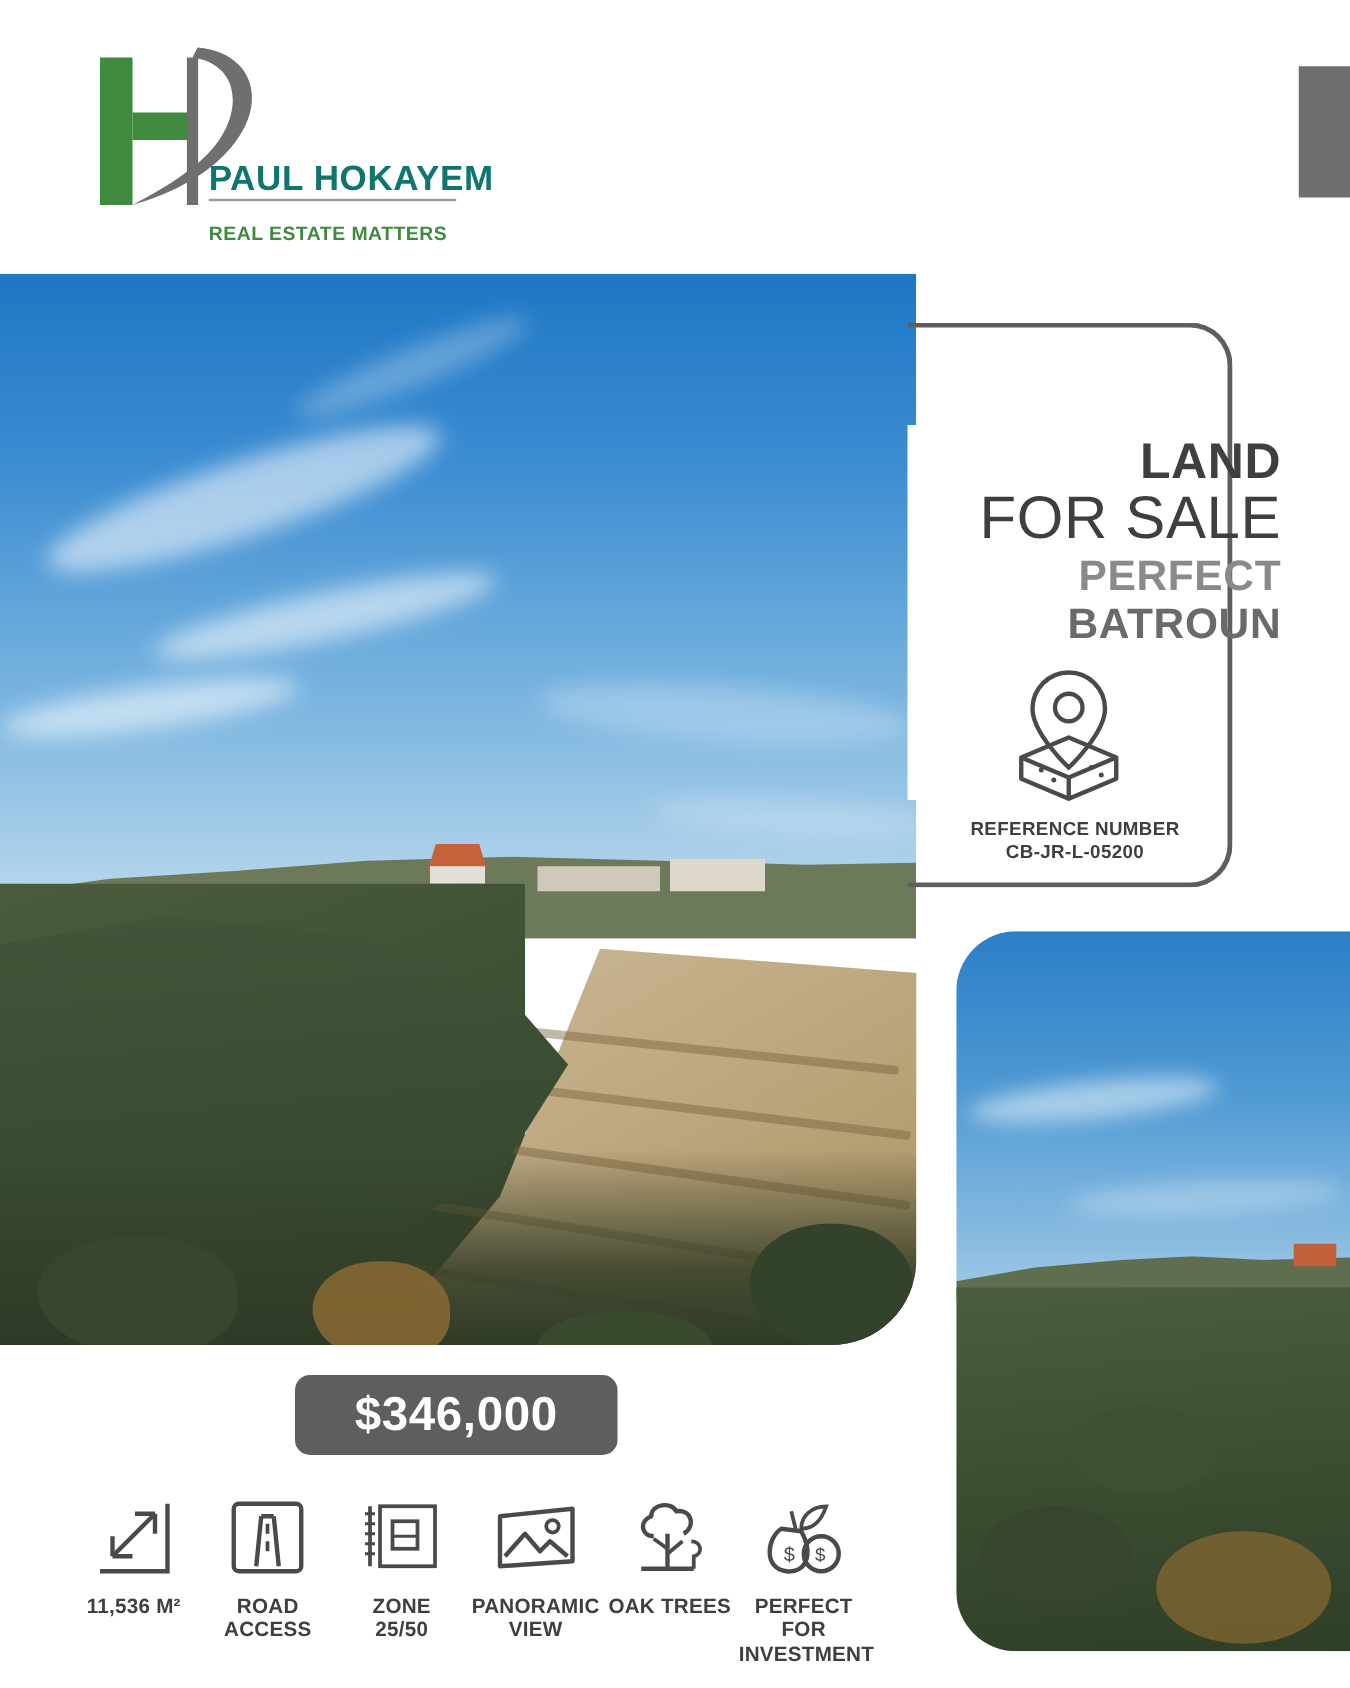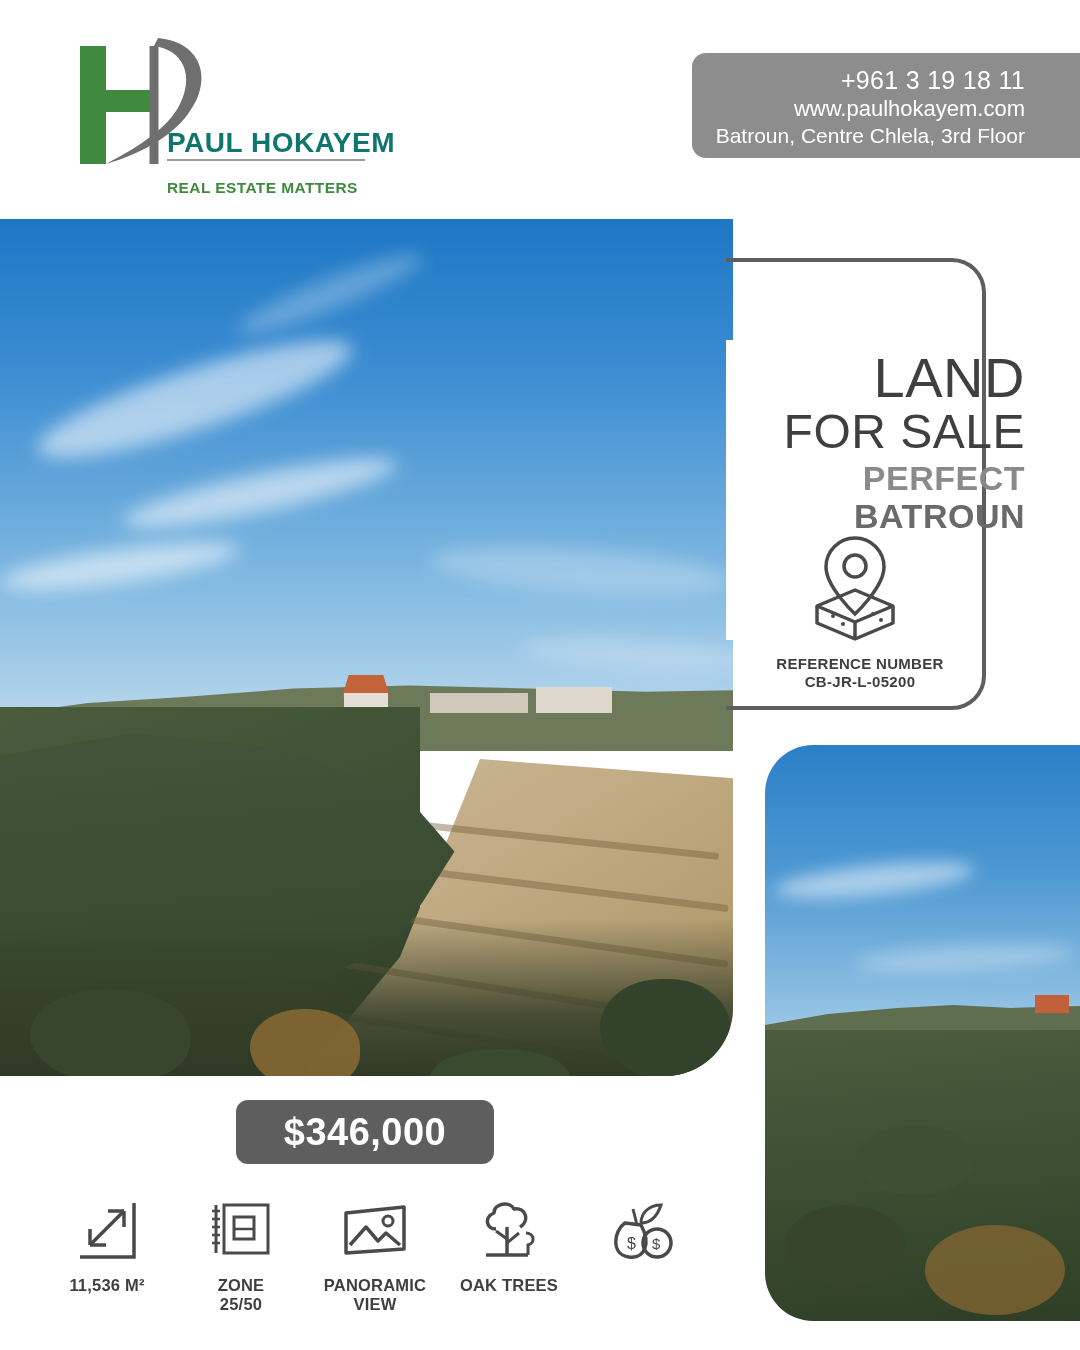--- a/index.html
+++ b/index.html
@@ -183,22 +183,22 @@
     background: #ffffff;
   }
   .title-block {
     position: absolute;
     right: 55px;
     top: 348px;
     width: 420px;
     text-align: right;
   }
   .t-land {
-    font-size: 56px;
-    font-weight: normal;
+    font-size: 40px;
+    font-weight: bold;
     color: #3f3f3f;
     line-height: 1.06;
     letter-spacing: 0.5px;
   }
   .t-forsale {
     font-size: 48px;
     font-weight: normal;
     color: #3f3f3f;
     line-height: 1.06;
     letter-spacing: 0.5px;
@@ -333,25 +333,20 @@
       </svg>
     </div>
     <div class="logo-text">
       <div class="logo-name">PAUL HOKAYEM</div>
       <div class="logo-underline"></div>
       <div class="logo-sub">REAL ESTATE MATTERS</div>
     </div>
   </div>
 
   <div class="contact-tail"></div>
-  <div class="contact-box">
-    <div class="line1">+961 3 19 18 11</div>
-    <div class="line2">www.paulhokayem.com</div>
-    <div class="line3">Batroun, Centre Chlela, 3rd Floor</div>
-  </div>
 </div>
 
 <div class="main-photo">
   <div class="sky"></div>
   <div class="cloud c1"></div>
   <div class="cloud c2"></div>
   <div class="cloud c3"></div>
   <div class="cloud c4"></div>
   <div class="cloud c5"></div>
   <div class="cloud c6"></div>
@@ -425,20 +420,32 @@
       <svg width="62" height="62" viewBox="0 0 62 62">
         <path d="M58,4 L58,58 L4,58" fill="none" stroke="#4a4a4a" stroke-width="3.5"></path>
         <path d="M48,12 L14,46" fill="none" stroke="#4a4a4a" stroke-width="3.5"></path>
         <path d="M48,12 L48,28 M48,12 L32,12" fill="none" stroke="#4a4a4a" stroke-width="3.5"></path>
         <path d="M14,46 L14,30 M14,46 L30,46" fill="none" stroke="#4a4a4a" stroke-width="3.5"></path>
       </svg>
     </div>
     <div class="flabel" style="white-space:pre-line">11,536 M²</div>
   </div>
 
+  <div class="feature">
+    <div class="ficon">
+      <svg width="62" height="62" viewBox="0 0 62 62">
+        <rect x="4" y="4" width="54" height="54" rx="4" fill="none" stroke="#4a4a4a" stroke-width="3.5"></rect>
+        <path d="M22,54 L26,14 M40,54 L36,14" fill="none" stroke="#4a4a4a" stroke-width="3.5"></path>
+        <path d="M31,20 L31,28 M31,34 L31,42" fill="none" stroke="#4a4a4a" stroke-width="3"></path>
+        <path d="M26,14 L36,14" fill="none" stroke="#4a4a4a" stroke-width="3.5"></path>
+      </svg>
+    </div>
+    <div class="flabel" style="white-space:pre-line">ROAD
+ACCESS</div>
+  </div>
 
   <div class="feature">
     <div class="ficon">
       <svg width="62" height="62" viewBox="0 0 62 62">
         <rect x="14" y="6" width="44" height="48" fill="none" stroke="#4a4a4a" stroke-width="3"></rect>
         <rect x="24" y="18" width="20" height="22" fill="none" stroke="#4a4a4a" stroke-width="3"></rect>
         <path d="M24,30 L44,30" stroke="#4a4a4a" stroke-width="2.5"></path>
         <path d="M6,6 L6,54" stroke="#4a4a4a" stroke-width="3"></path>
         <path d="M2,12 L10,12 M2,20 L10,20 M2,28 L10,28 M2,36 L10,36 M2,44 L10,44" stroke="#4a4a4a" stroke-width="2.5"></path>
       </svg>
@@ -476,15 +483,17 @@
     <div class="ficon">
       <svg width="72" height="62" viewBox="0 0 72 62">
         <path d="M18,24 C6,32 4,56 22,58 C38,60 44,44 34,26 Z" fill="none" stroke="#4a4a4a" stroke-width="3.5" stroke-linejoin="round"></path>
         <text x="20" y="50" font-size="16" fill="#4a4a4a" font-family="Liberation Sans, sans-serif">$</text>
         <circle cx="50" cy="44" r="14" fill="none" stroke="#4a4a4a" stroke-width="3.5"></circle>
         <text x="45" y="50" font-size="15" fill="#4a4a4a" font-family="Liberation Sans, sans-serif">$</text>
         <path d="M34,24 C34,14 42,6 54,6 C50,18 44,24 34,24 Z" fill="none" stroke="#4a4a4a" stroke-width="3"></path>
         <path d="M30,26 L26,10" stroke="#4a4a4a" stroke-width="3"></path>
       </svg>
     </div>
+    <div class="flabel" style="white-space:pre-line">PERFECT FOR
+INVESTMENT</div>
   </div>
 
 </div>
 
 </body></html>

